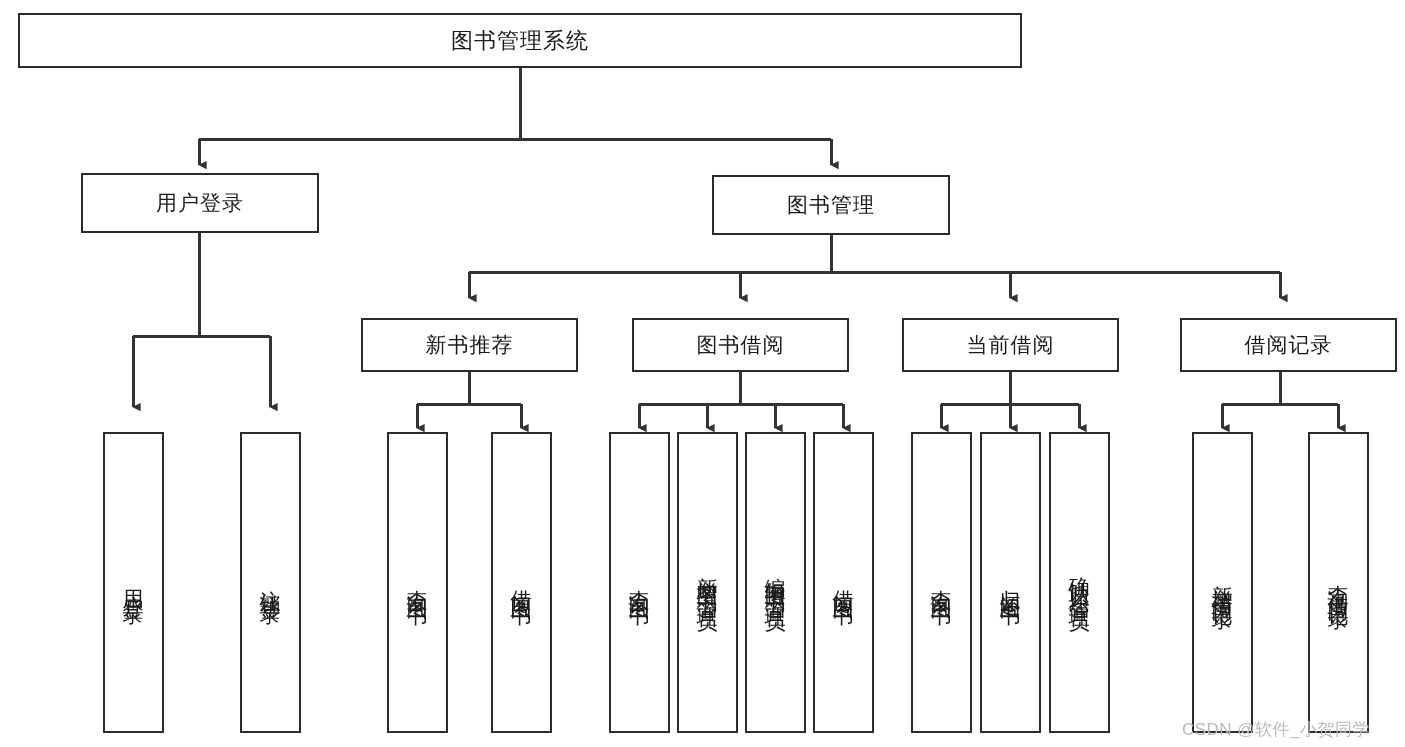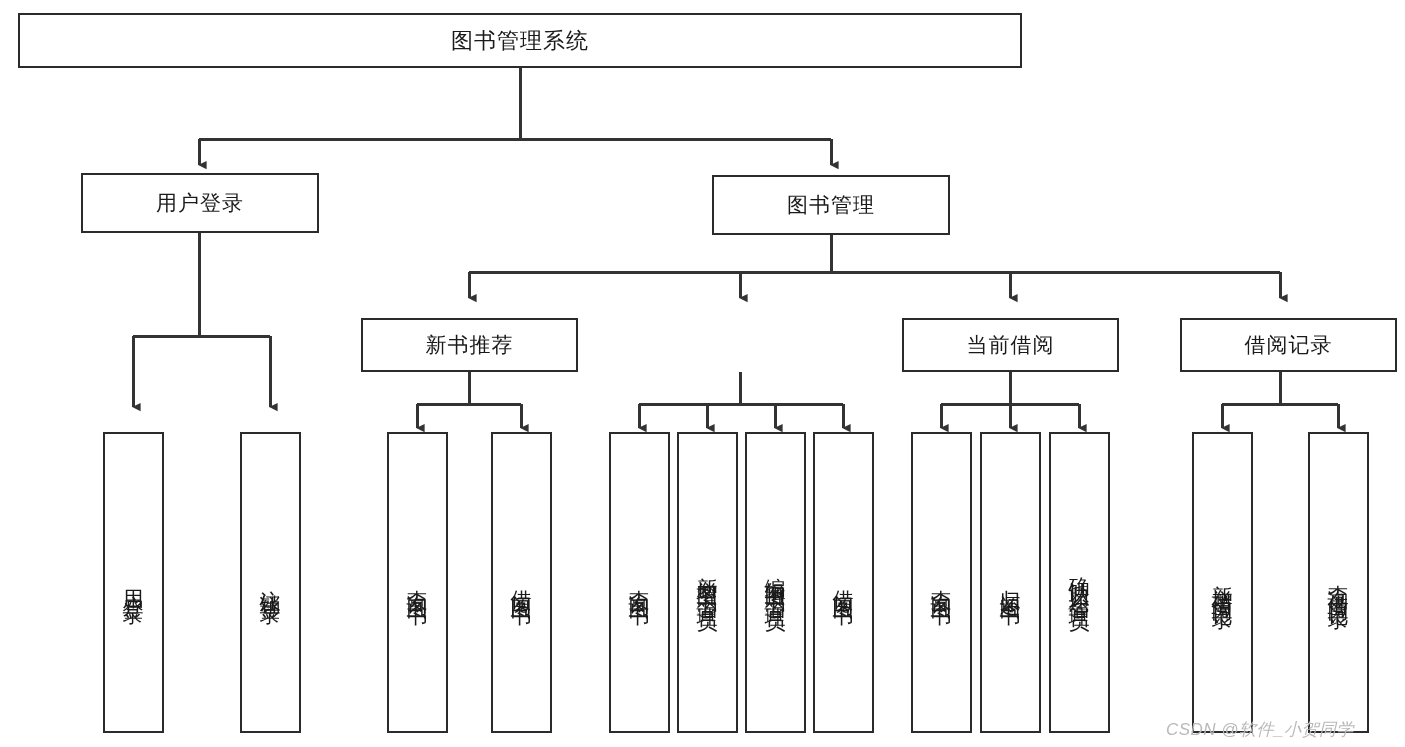--- a/index.html
+++ b/index.html
@@ -11,20 +11,21 @@
     width: 1405px;
     height: 747px;
     font-family: "Liberation Sans", "DejaVu Sans", sans-serif;
     overflow: hidden;
     position: relative;
   }
   #diagram-root {
     position: relative;
     width: 1362px;
     height: 747px;
+    padding-left: 16px;
   }
   svg#tree-svg {
     position: absolute;
     left: 0;
     top: 0;
     width: 1405px;
     height: 747px;
   }
   .node-box {
     position: absolute;
@@ -59,21 +60,20 @@
   .watermark {
     position: absolute;
     right: 8px;
     bottom: 6px;
     font-size: 17px;
     color: #b9b9b9;
     letter-spacing: 0.5px;
     white-space: nowrap;
     font-family: "Liberation Sans", "DejaVu Sans", sans-serif;
     pointer-events: none;
-    font-style: italic;
   }
 </style>
 </head>
 <body>
 
 <div id="diagram-root">
 
   <svg id="tree-svg" viewBox="0 0 1405 747" xmlns="http://www.w3.org/2000/svg">
     <defs>
       <marker id="arrowhead" markerWidth="9" markerHeight="9" refX="4.2" refY="7.6" orient="auto" markerUnits="userSpaceOnUse">
@@ -131,20 +131,23 @@
   <div class="node-box level1" style="left:81px; top:173px; width:238px; height:60px;">
     <span class="node-label">用户登录</span>
   </div>
   <div class="node-box level1" style="left:712px; top:175px; width:238px; height:60px;">
     <span class="node-label">图书管理</span>
   </div>
 
   <div class="node-box level2" style="left:361px; top:318px; width:217px; height:54px;">
     <span class="node-label">新书推荐</span>
   </div>
+  <div class="node-box level2" style="left:632px; top:318px; width:217px; height:54px;">
+    <span class="node-label">图书借阅</span>
+  </div>
   <div class="node-box level2" style="left:902px; top:318px; width:217px; height:54px;">
     <span class="node-label">当前借阅</span>
   </div>
   <div class="node-box level2" style="left:1180px; top:318px; width:217px; height:54px;">
     <span class="node-label">借阅记录</span>
   </div>
 
   <div class="node-box vertical" style="left:103px; top:432px; width:61px; height:301px;">
     <span class="node-label">用户登录</span>
   </div>

